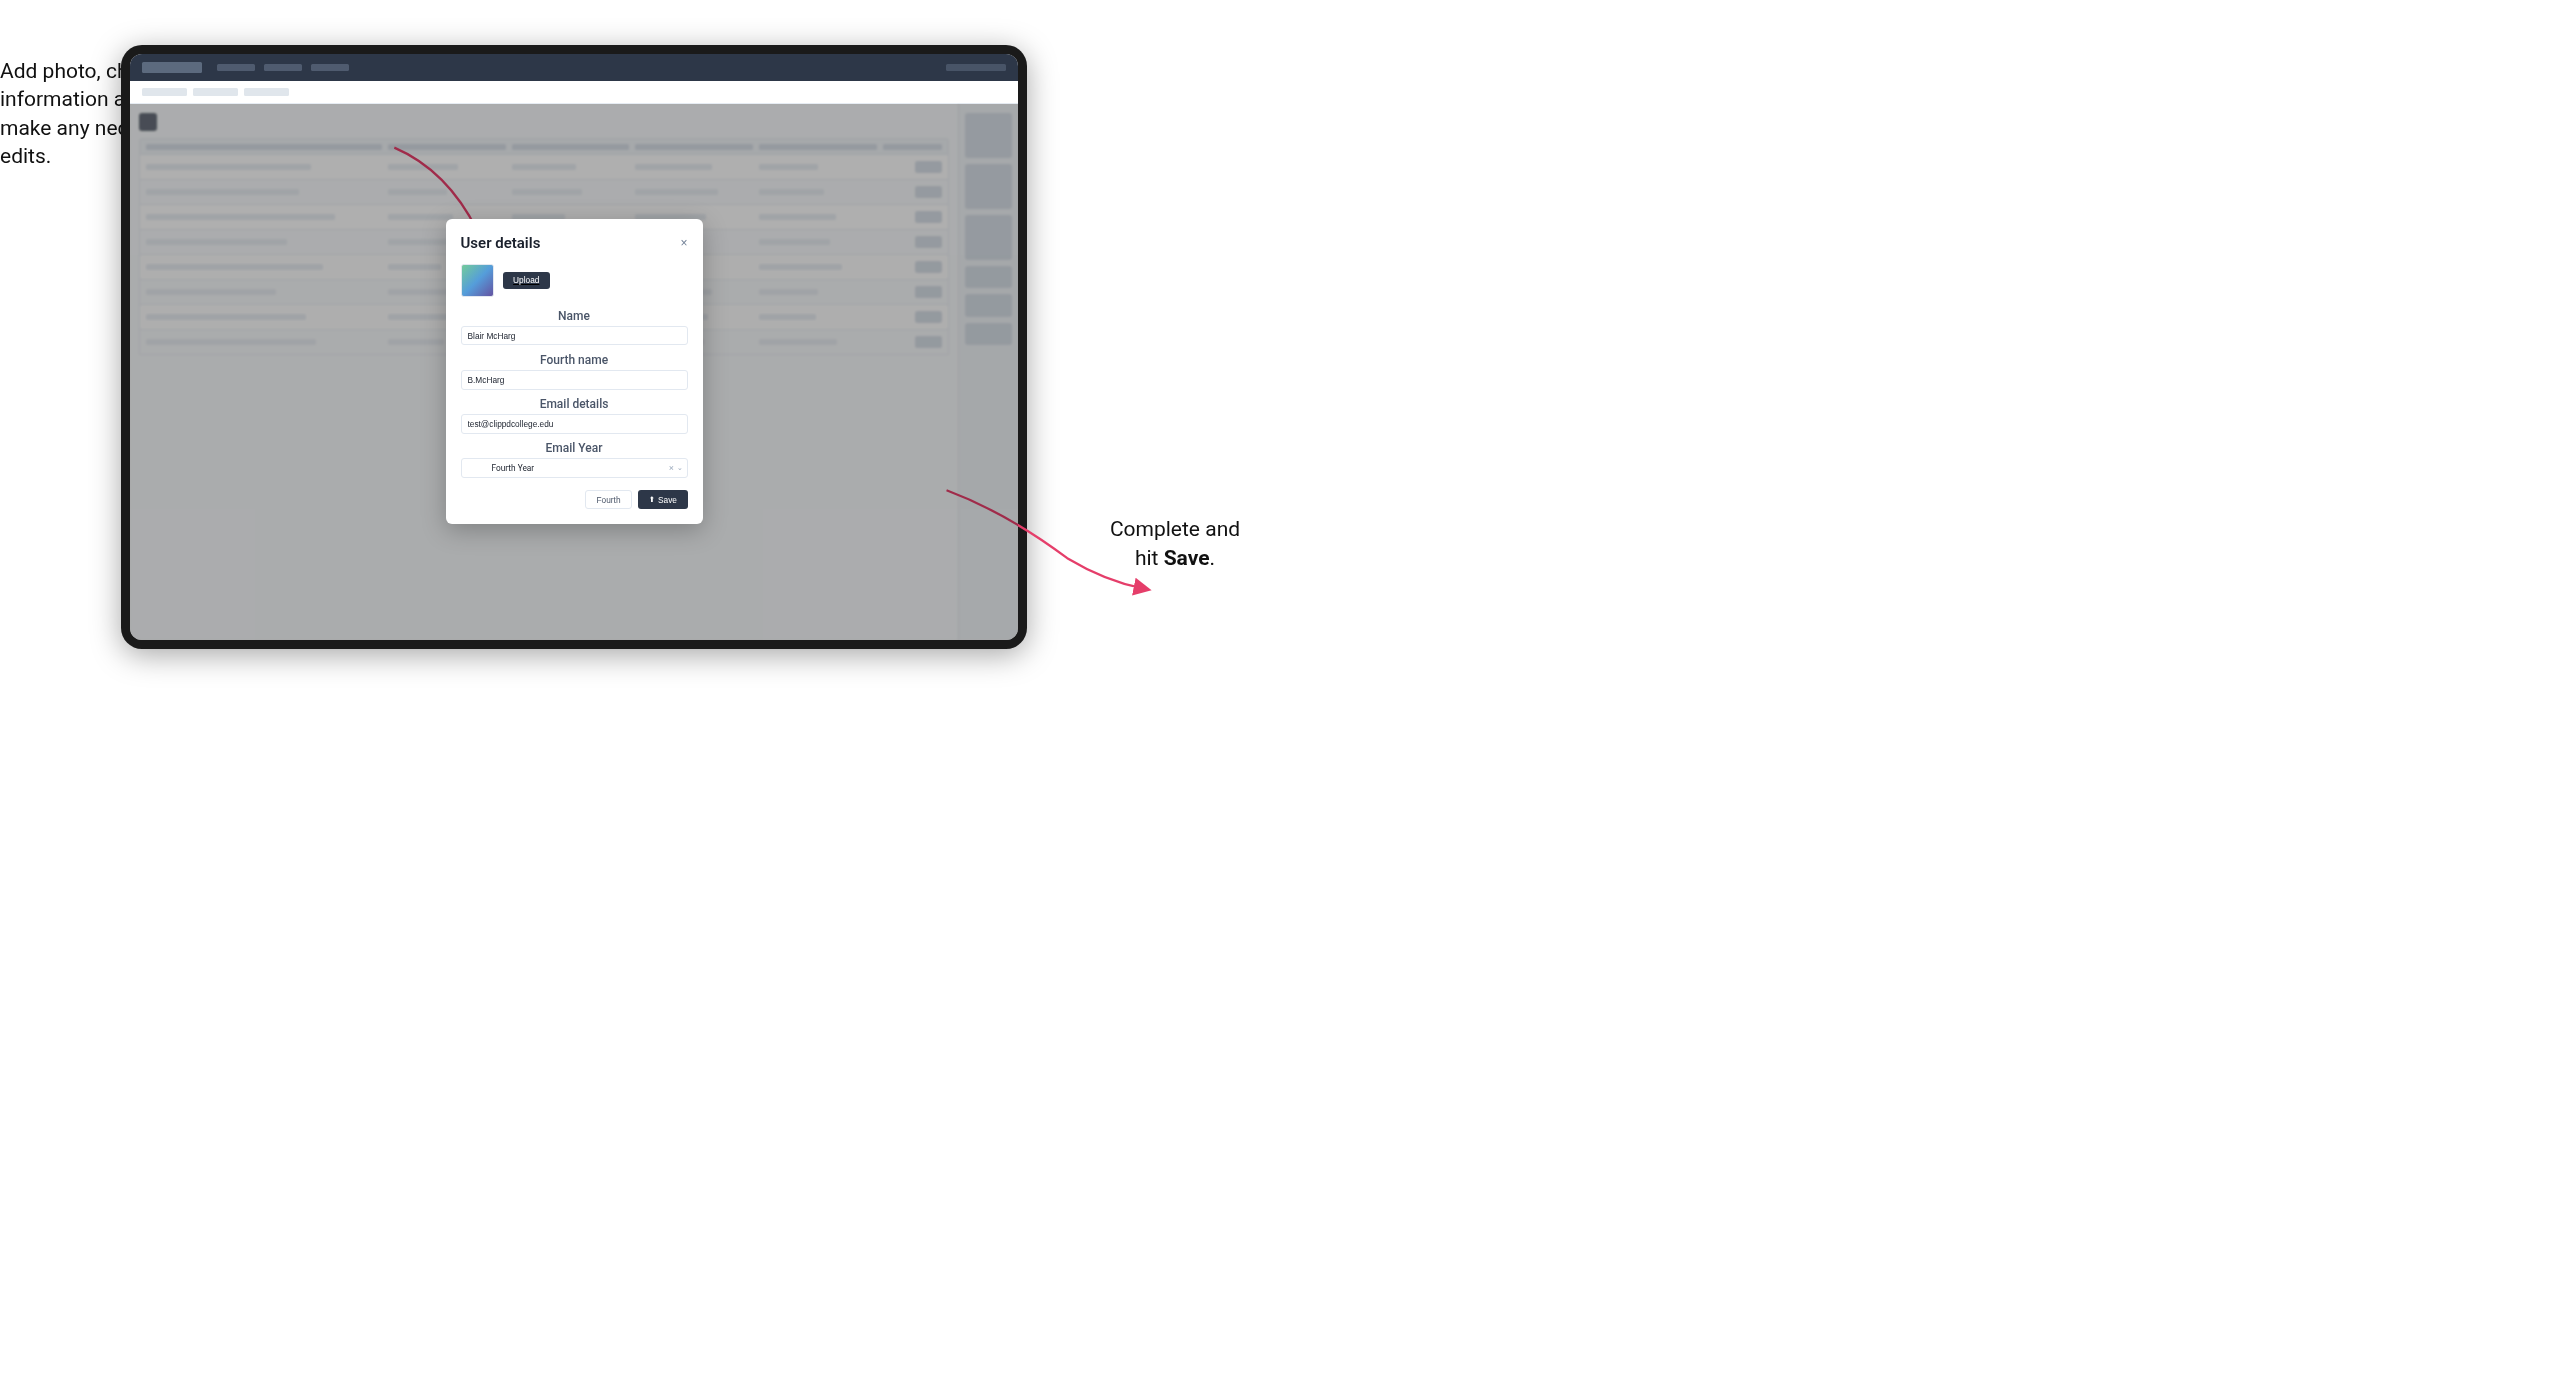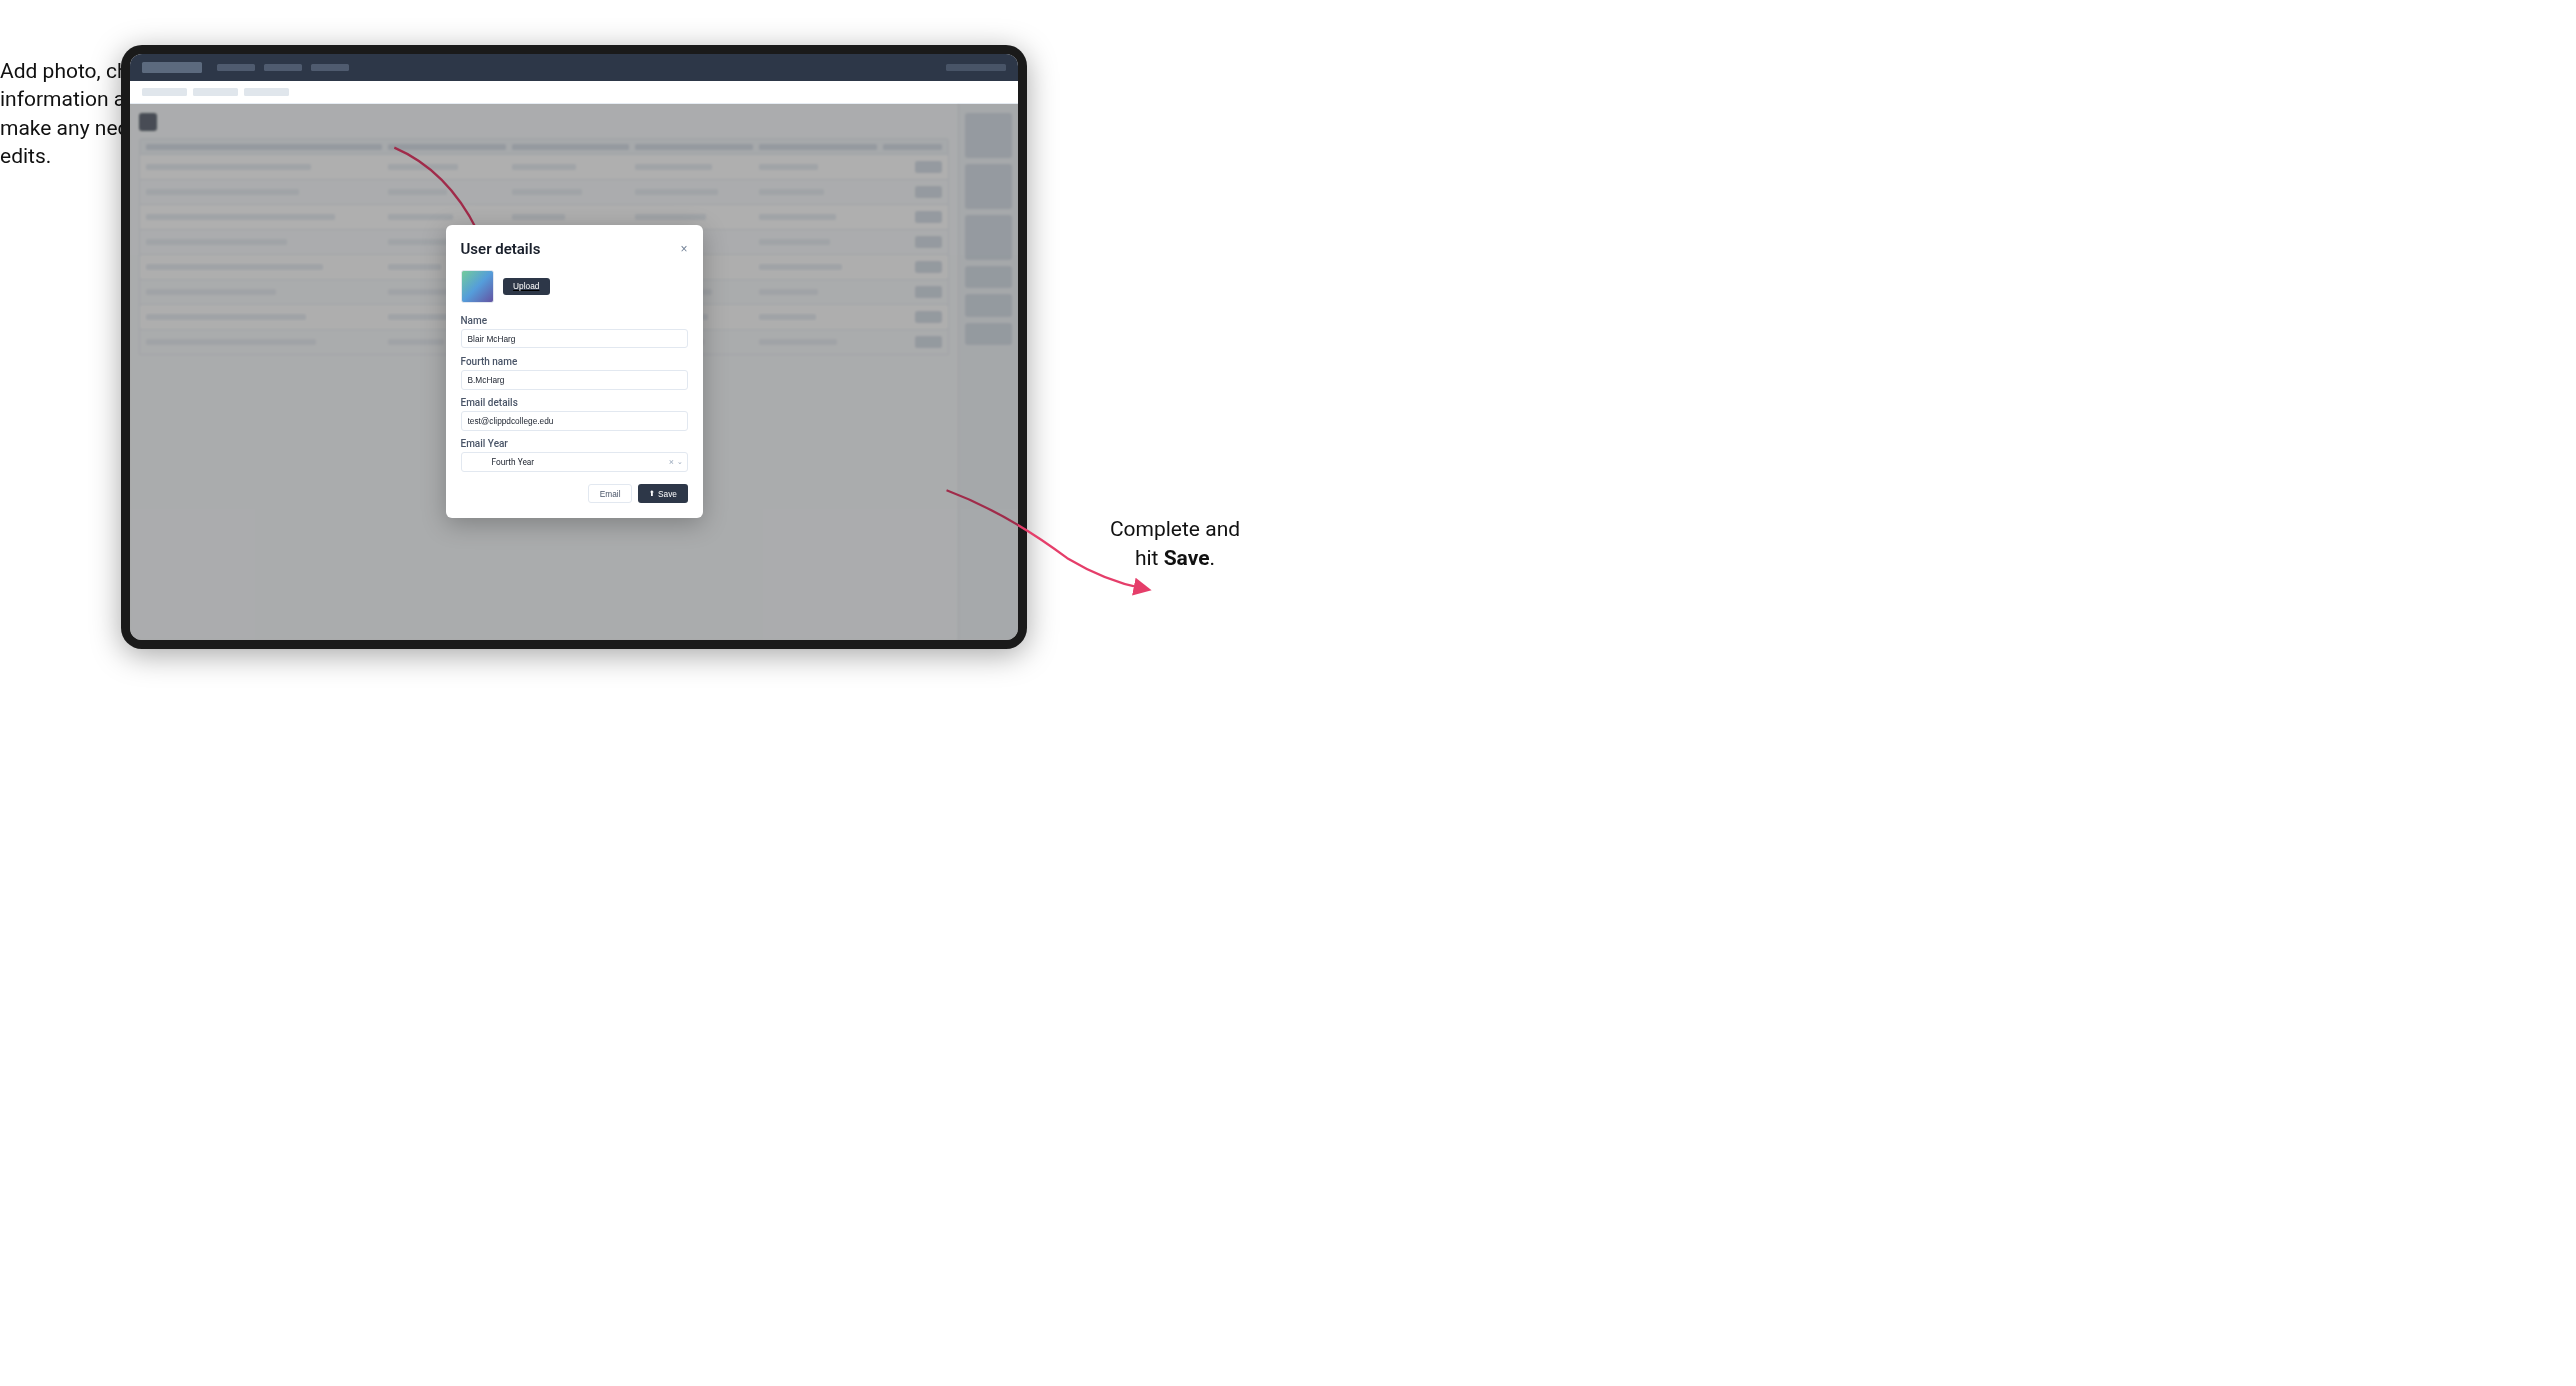--- a/index.html
+++ b/index.html
@@ -278,25 +278,26 @@
       font-size: 8.3px;
       cursor: pointer;
       font-weight: 500;
     }
 
     
     .form-group {
       margin-bottom: 7.5px;
     }
     .form-label {
-      font-size: 10px;
+      font-size: 12px;
       color: #4a5568;
       margin-bottom: 3px;
       display: block;
       font-weight: 500;
+      text-align: center;
     }
     .form-input {
       width: 100%;
       border: 0.8px solid #e2e8f0;
       border-radius: 3px;
       padding: 3.8px 6px;
       font-size: 8.3px;
       color: #1a202c;
       background: #fff;
       outline: none;
@@ -543,21 +544,21 @@
                 <span class="form-select-value">Fourth Year</span>
                 <div class="form-select-icons">
                   <span class="select-clear">×</span>
                   <span class="select-arrow">⌄</span>
                 </div>
               </div>
             </div>
           </div>
 
           <div class="modal-footer">
-            <button class="btn-cancel">Email</button>
+            <button class="btn-cancel">Fourth</button>
             <button class="btn-save">
               <span class="btn-save-icon">⬆</span>
               <span>Save</span>
             </button>
           </div>
 
         </div>
       </div>
 
     </div>

